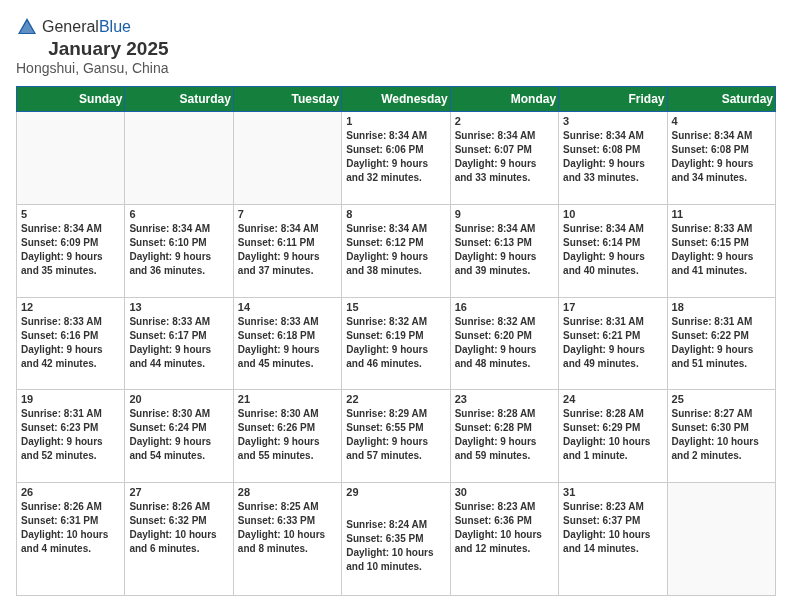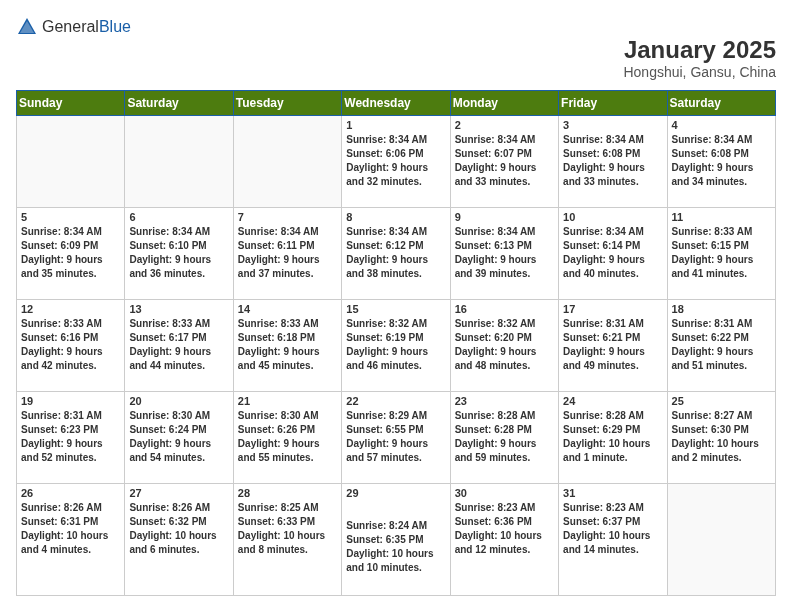--- a/index.html
+++ b/index.html
@@ -12,59 +12,58 @@
     }
     .container {
       width: 792px;
       height: 612px;
       padding: 16px;
       display: flex;
       flex-direction: column;
     }
     .header {
       display: flex;
-      justify-content: space-between;
       align-items: flex-start;
       margin-bottom: 10px;
+      flex-direction: column;
     }
     .logo {
       display: flex;
       align-items: center;
       gap: 4px;
     }
     .logo-general { color: #333; }
     .logo-blue { color: #1a5fa8; }
     .logo-icon {
       width: 22px;
       height: 22px;
     }
     .title-section {
       text-align: right;
     }
     .month-title {
-      font-size: 24px;
+      font-size: 19px;
       font-weight: bold;
       color: #333;
-      margin-top: 20px;
     }
     .location {
       font-size: 14px;
       color: #555;
     }
     .calendar {
       flex: 1;
       border: 1px solid #ccc;
       border-collapse: collapse;
       width: 100%;
       table-layout: fixed;
     }
     .calendar th {
-      background: #4d7c0f;
+      background: #15803d;
       color: #fff;
-      text-align: left;
+      text-align: right;
       padding: 5px 2px;
       font-size: 12px;
       font-weight: bold;
       border: 1px solid #1a5fa8;
     }
     .calendar td {
       border: 1px solid #ccc;
       vertical-align: top;
       padding: 3px 4px;
       font-size: 9.5px;

